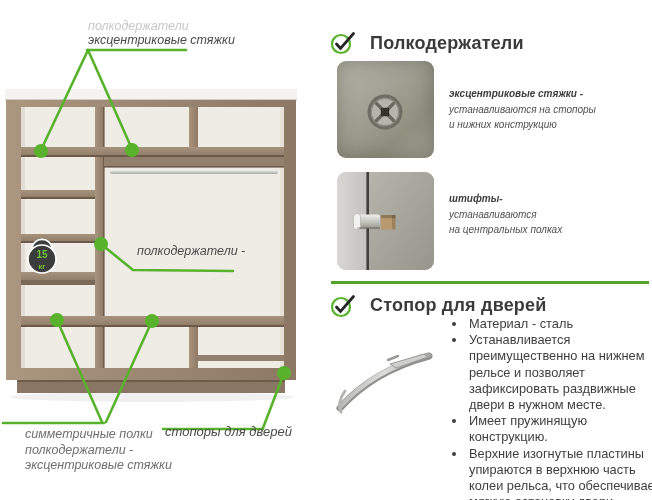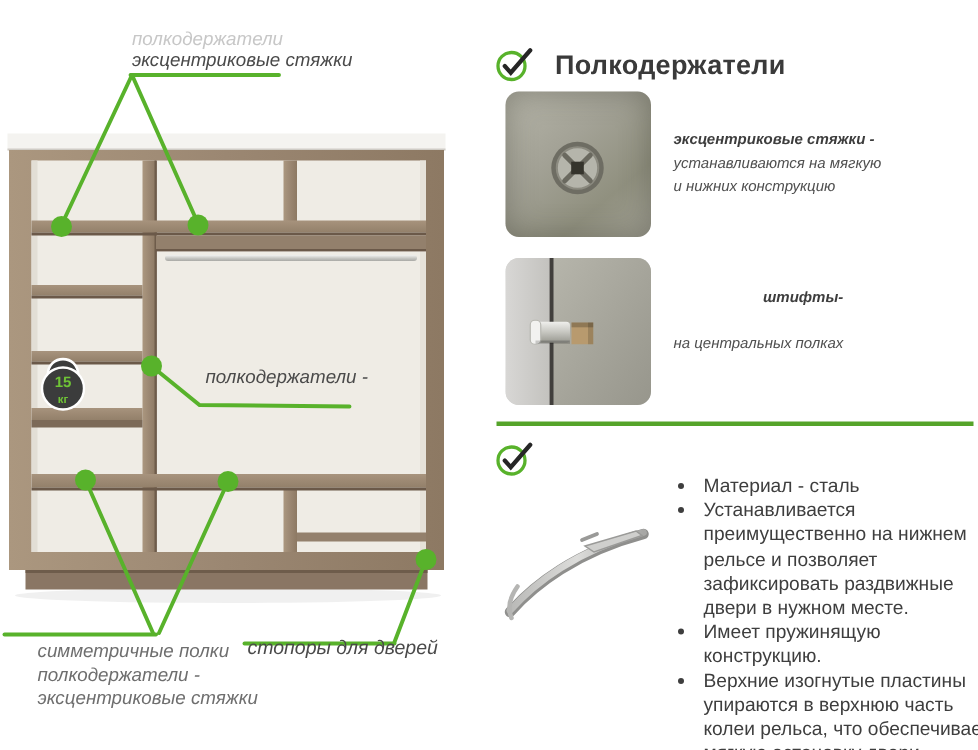--- a/index.html
+++ b/index.html
@@ -139,21 +139,21 @@
     <svg width="97" height="97" viewBox="0 0 97 97">
       <circle cx="48" cy="51" r="17.5" fill="#6e6d63"></circle>
       <circle cx="48" cy="51" r="13.8" fill="#b5b5ab"></circle>
       <circle cx="48" cy="51" r="13.8" fill="none" stroke="#8c8b80" stroke-width="1.4"></circle>
       <path d="M39.5 42.5 L56.5 59.5 M56.5 42.5 L39.5 59.5" stroke="#6a695f" stroke-width="3.4" stroke-linecap="round"></path>
       <rect x="43.8" y="46.8" width="8.4" height="8.4" fill="#35342c"></rect>
     </svg>
   </div>
   <div class="abs desc" style="left:449px;top:86px;">
     <b>эксцентриковые стяжки -</b><br>
-    <span>устанавливаются на мягкую</span><br>
+    <span>устанавливаются на стопоры</span><br>
     <span>и нижних конструкцию</span>
   </div>
 
   <div class="abs photo" style="left:337px;top:172px;width:97px;height:98px;">
     <svg width="97" height="98" viewBox="0 0 97 98">
       <defs>
         <linearGradient id="panelGrad" x1="0" y1="0" x2="1" y2="0">
           <stop offset="0" stop-color="#d8d7d5"></stop>
             <stop offset="1" stop-color="#c2c1bd"></stop>
         </linearGradient>
@@ -172,32 +172,33 @@
       <rect x="31.6" y="0" width="65.4" height="98" fill="url(#concrete2)"></rect>
       <rect x="29.4" y="0" width="2.6" height="98" fill="#413f3c"></rect>
       <rect x="44" y="43" width="14.5" height="14.5" fill="#b89a6e"></rect>
       <rect x="44" y="43" width="14.5" height="3.2" fill="rgba(0,0,0,0.22)"></rect>
       <rect x="55" y="43" width="3.5" height="14.5" fill="rgba(0,0,0,0.15)"></rect>
       <rect x="20" y="42.5" width="23" height="14" rx="2.5" fill="url(#pinGrad)"></rect>
       <rect x="16.5" y="41.5" width="7" height="16" rx="3" fill="#f2f2f0" stroke="#b8b8b2" stroke-width="0.8"></rect>
       <rect x="20" y="55" width="23" height="2.2" fill="rgba(0,0,0,0.18)"></rect>
     </svg>
   </div>
-  <div class="abs desc" style="left:449px;top:191px;text-align:right;">
+  <div class="abs desc" style="left:449px;top:191px;">
     <b>штифты-</b><br>
-    <br>
+    <span>устанавливаются</span><br>
     <span>на центральных полках</span>
   </div>
 
   <div class="abs divider" style="left:331px;top:281px;width:318px;"></div>
 
   <svg class="abs" style="left:330px;top:293px;" width="26" height="26" viewBox="0 0 26 26">
     <circle cx="11" cy="14" r="9" fill="none" stroke="#58b22b" stroke-width="2.2"></circle>
     <path d="M6.5 14 L10.5 18.5 L23.5 3.5" fill="none" stroke="#262626" stroke-width="2.8" stroke-linecap="round"></path>
   </svg>
+  <div class="abs sec-title" style="left:370px;top:295px;">Стопор для дверей</div>
 
   <svg class="abs" style="left:332px;top:342px;" width="102" height="76" viewBox="0 0 102 76">
     <defs>
       <linearGradient id="metalGrad" x1="0" y1="0" x2="1" y2="0">
         <stop offset="0" stop-color="#b9b9b7"></stop>
           <stop offset="0.5" stop-color="#dcdcda"></stop>
           <stop offset="1" stop-color="#a7a7a5"></stop>
       </linearGradient>
     </defs>
     <path d="M8 66 C24 48 52 26 97 14" fill="none" stroke="#8f8f8d" stroke-width="7" stroke-linecap="round"></path>

